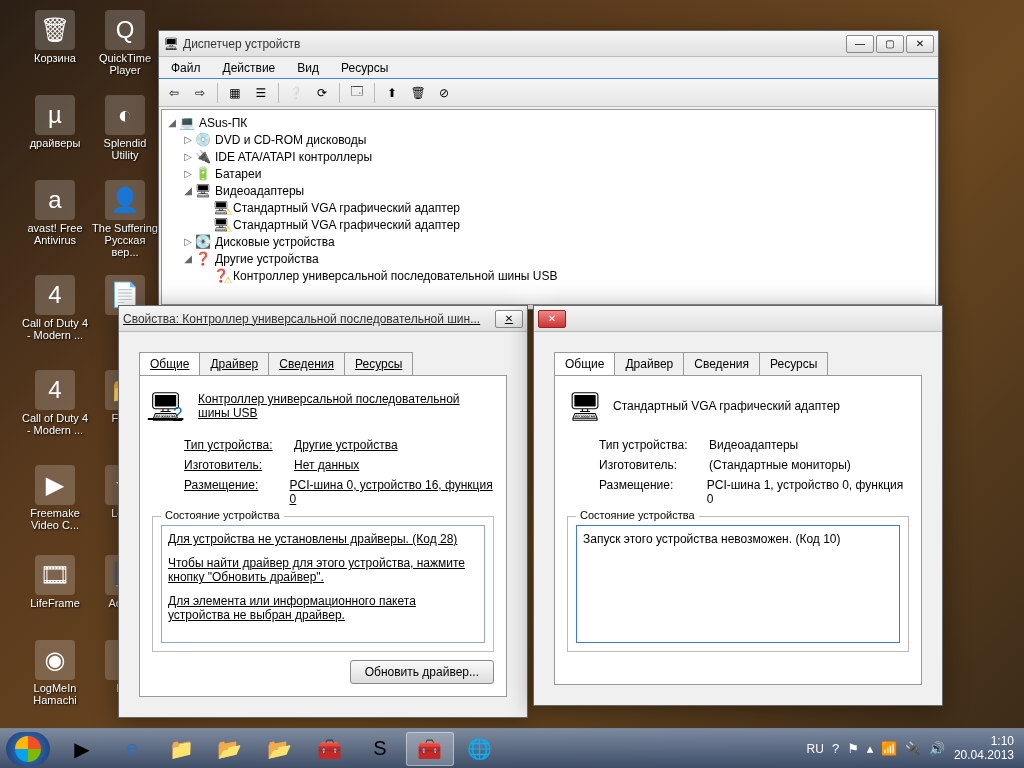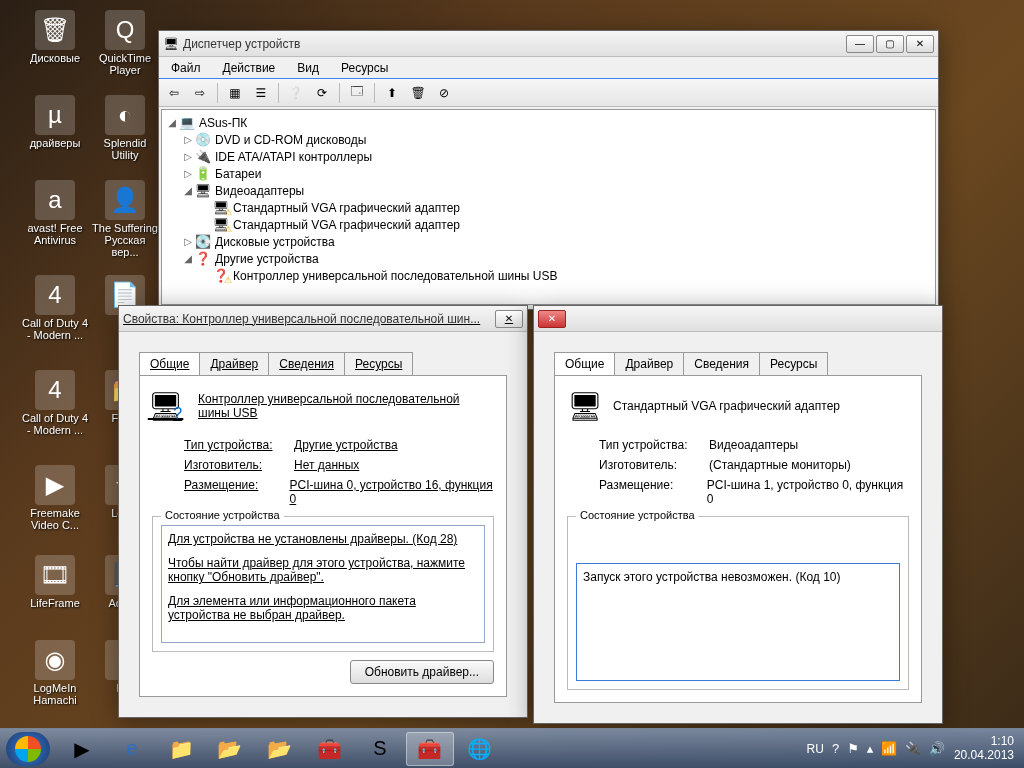--- a/index.html
+++ b/index.html
@@ -62,21 +62,21 @@
 .tray { margin-left:auto; display:flex; align-items:center; gap:8px; color:#fff; font-size:11px; padding-right:4px;}
 .tray .clock { text-align:right; line-height:1.1;}
 .tray-icon { font-size:13px; cursor:pointer;}
 </style>
 </head>
 <body>
 
 <div class="desktop" id="desktop">
     <div class="desk-icon" style="left: 20px; top: 10px;">
       <div class="ico">🗑</div>
-      <div class="lbl">Дисковые</div>
+      <div class="lbl">Корзина</div>
     </div>
     <div class="desk-icon" style="left: 90px; top: 10px;">
       <div class="ico">Q</div>
       <div class="lbl">QuickTime Player</div>
     </div>
     <div class="desk-icon" style="left: 20px; top: 95px;">
       <div class="ico">µ</div>
       <div class="lbl">драйверы</div>
     </div>
     <div class="desk-icon" style="left: 90px; top: 95px;">
@@ -291,21 +291,21 @@
       <div class="proprow">
           <div class="k">Изготовитель:</div>
           <div>(Стандартные мониторы)</div>
         </div>
       <div class="proprow">
           <div class="k">Размещение:</div>
           <div>PCI-шина 1, устройство 0, функция 0</div>
         </div>
       <div class="groupbox">
         <div class="glabel">Состояние устройства</div>
-        <div class="txtarea" style="border-color:#3e7bd6;margin-top:38px;" id="vga-status">
+        <div class="txtarea" style="border-color:#3e7bd6;" id="vga-status">
             <p>Запуск этого устройства невозможен. (Код 10)</p>
           </div>
       </div>
     </div>
   </div>
 </div>
 
 <div class="taskbar">
   <div class="start">
       <div class="start-orb"></div>

